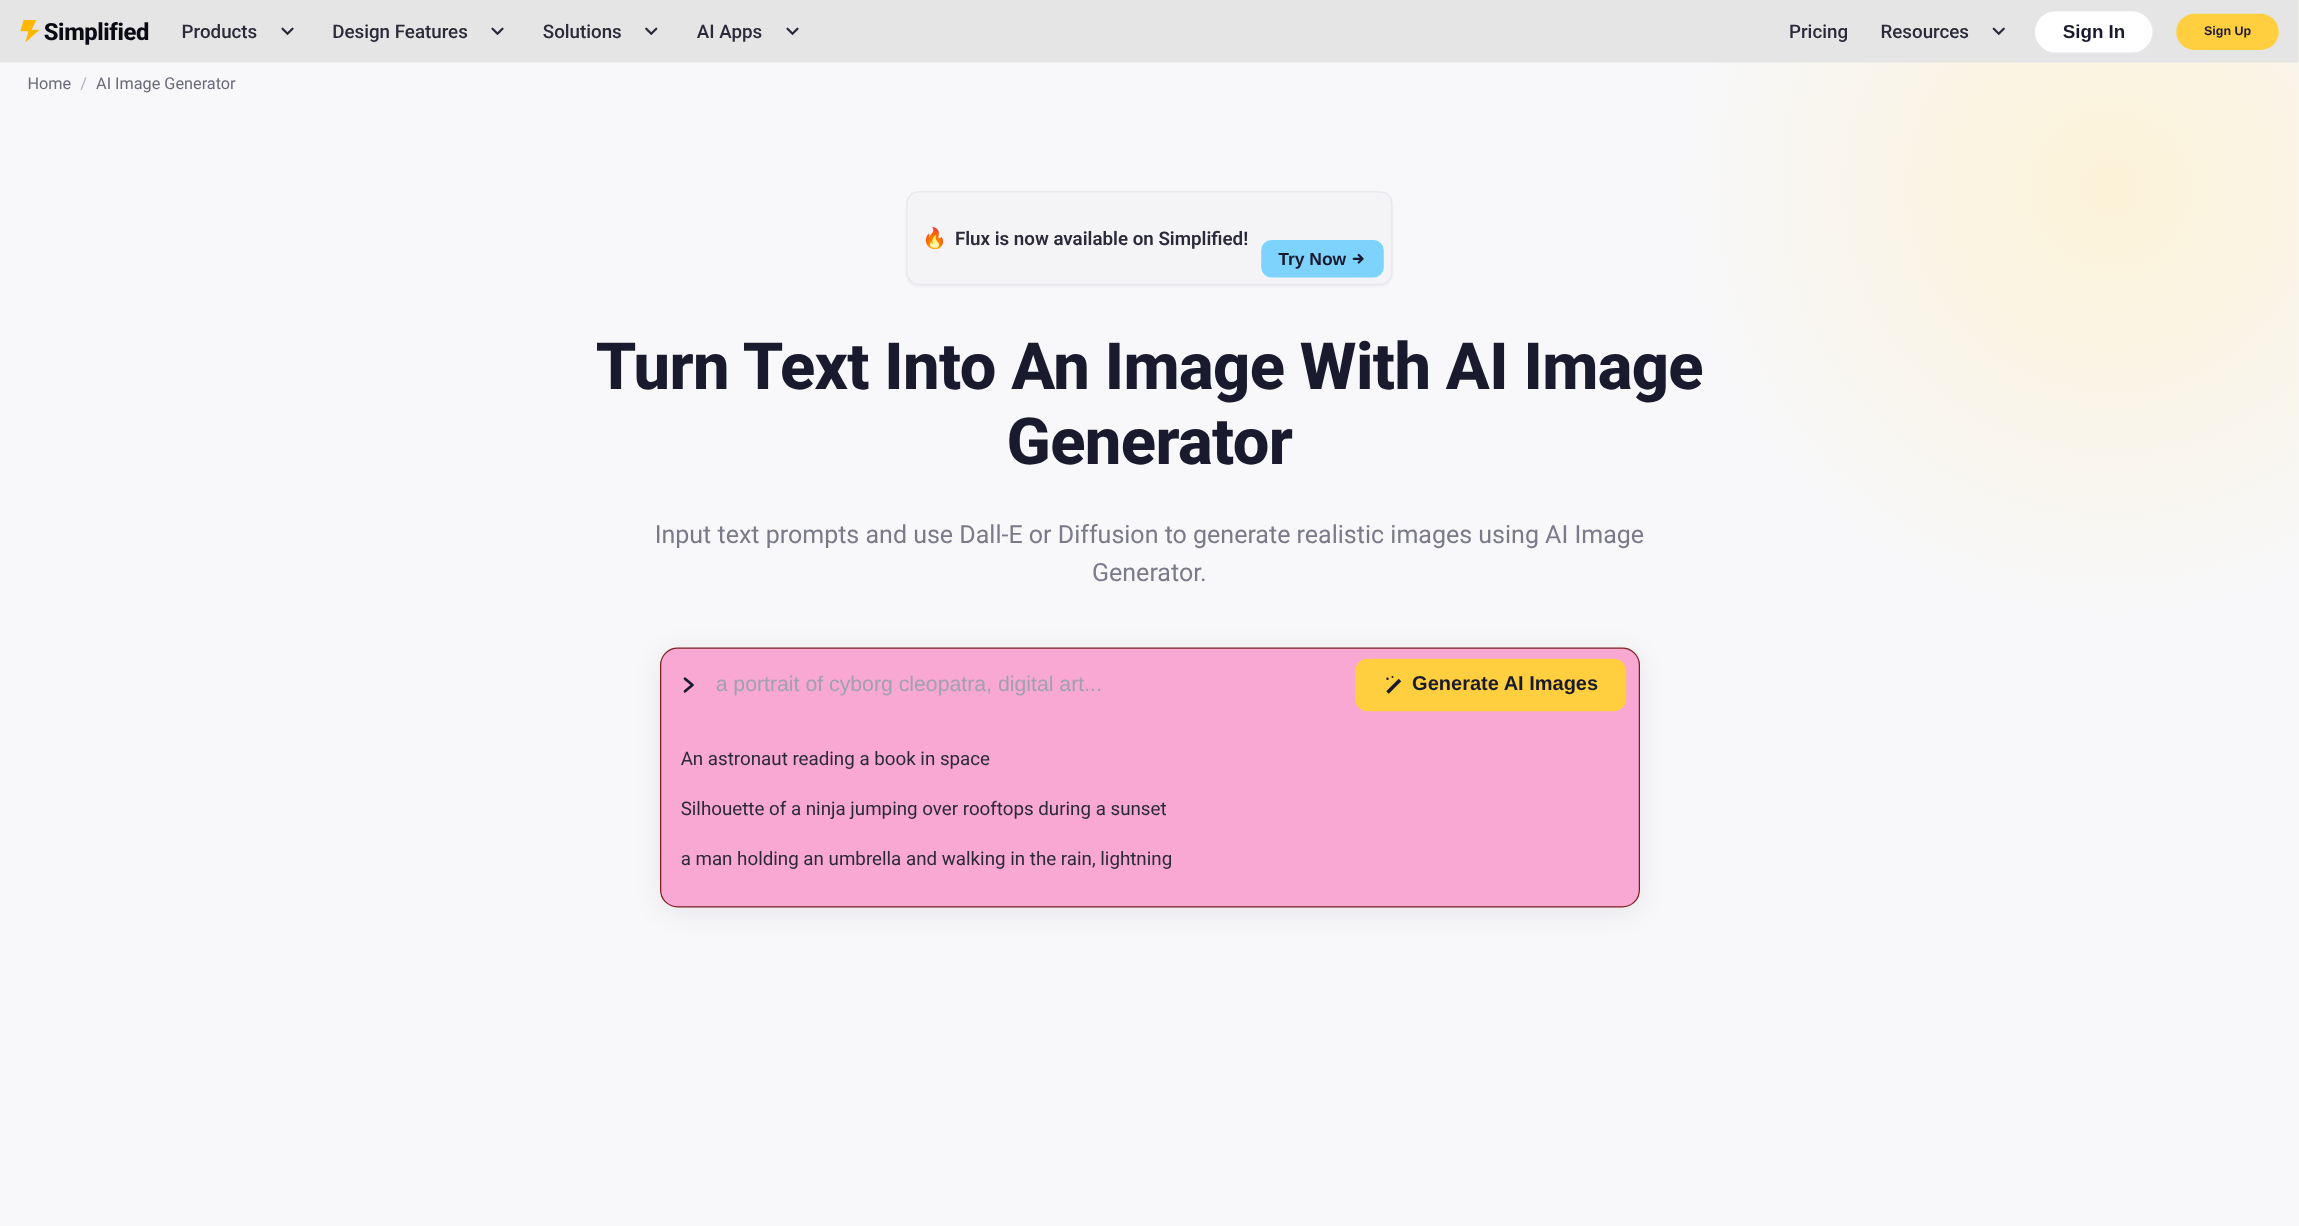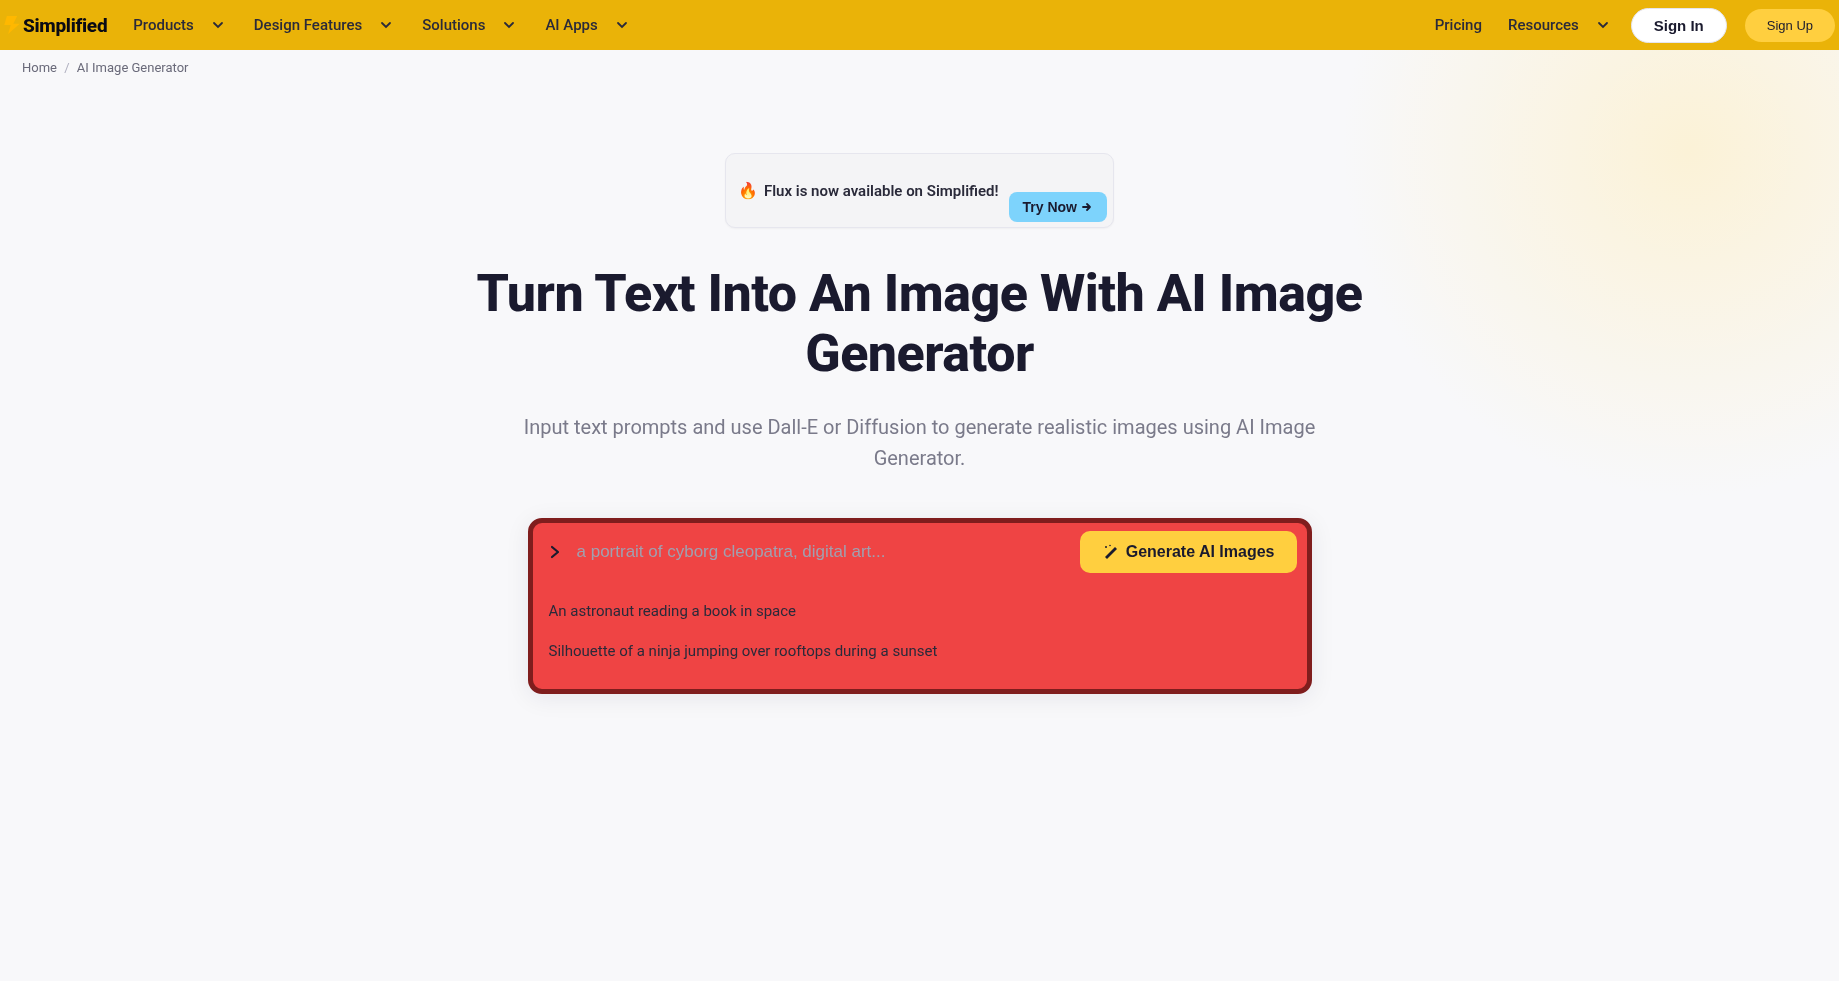--- a/index.html
+++ b/index.html
@@ -16,22 +16,22 @@
       height: 981px;
       overflow: hidden;
       position: relative;
     }
     
     
     .topnav {
       display: flex;
       align-items: center;
       justify-content: space-between;
-      padding: 10px 4px;
-      background: #eab308;
+      padding: 10px 16px;
+      background: #e5e5e5;
       height: 50px;
     }
     
     .nav-left {
       display: flex;
       align-items: center;
       gap: 22px;
     }
     
     .logo {
@@ -76,22 +76,22 @@
       font-weight: 600;
       color: #1a1a2e;
       background: #fff;
       border: 1px solid #e5e5ee;
       border-radius: 20px;
       padding: 8px 22px;
       cursor: pointer;
     }
     
     .signup-btn {
-      font-size: 13px;
-      font-weight: 400;
+      font-size: 10px;
+      font-weight: 700;
       color: #1a1a2e;
       background: #ffcf3f;
       border: none;
       border-radius: 20px;
       padding: 9px 22px;
       cursor: pointer;
     }
     
     
     .breadcrumb {
@@ -181,25 +181,25 @@
       color: #7a7a8a;
       text-align: center;
       margin-top: 28px;
       max-width: 820px;
       line-height: 1.55;
     }
     
     
     .prompt-card {
       width: 784px;
-      background: #ef4444;
+      background: #f9a8d4;
       border-radius: 14px;
       margin-top: 44px;
       box-shadow: 0 4px 24px rgba(30,30,60,0.08);
-      border: 5px solid #7f1d1d;
+      border: 1px solid #7f1d1d;
       overflow: hidden;
     }
     
     .prompt-input-row {
       display: flex;
       align-items: center;
       padding: 8px 10px 8px 14px;
       gap: 10px;
     }
     
@@ -358,16 +358,17 @@
           <path d="M3 13 L11 5 L13 7 L5 15 Z M11 5 L13 3 L15 5 L13 7 Z" fill="#1a1a2e"></path>
           <circle cx="4" cy="3" r="1" fill="#1a1a2e"></circle>
           <circle cx="8" cy="1.5" r="0.8" fill="#1a1a2e"></circle>
         </svg>
         <span>Generate AI Images</span>
       </button>
     </div>
     <div class="suggestions">
       <div class="suggestion-item">An astronaut reading a book in space</div>
       <div class="suggestion-item">Silhouette of a ninja jumping over rooftops during a sunset</div>
+      <div class="suggestion-item">a man holding an umbrella and walking in the rain, lightning</div>
     </div>
   </div>
 
 </main>
 
 </body></html>

